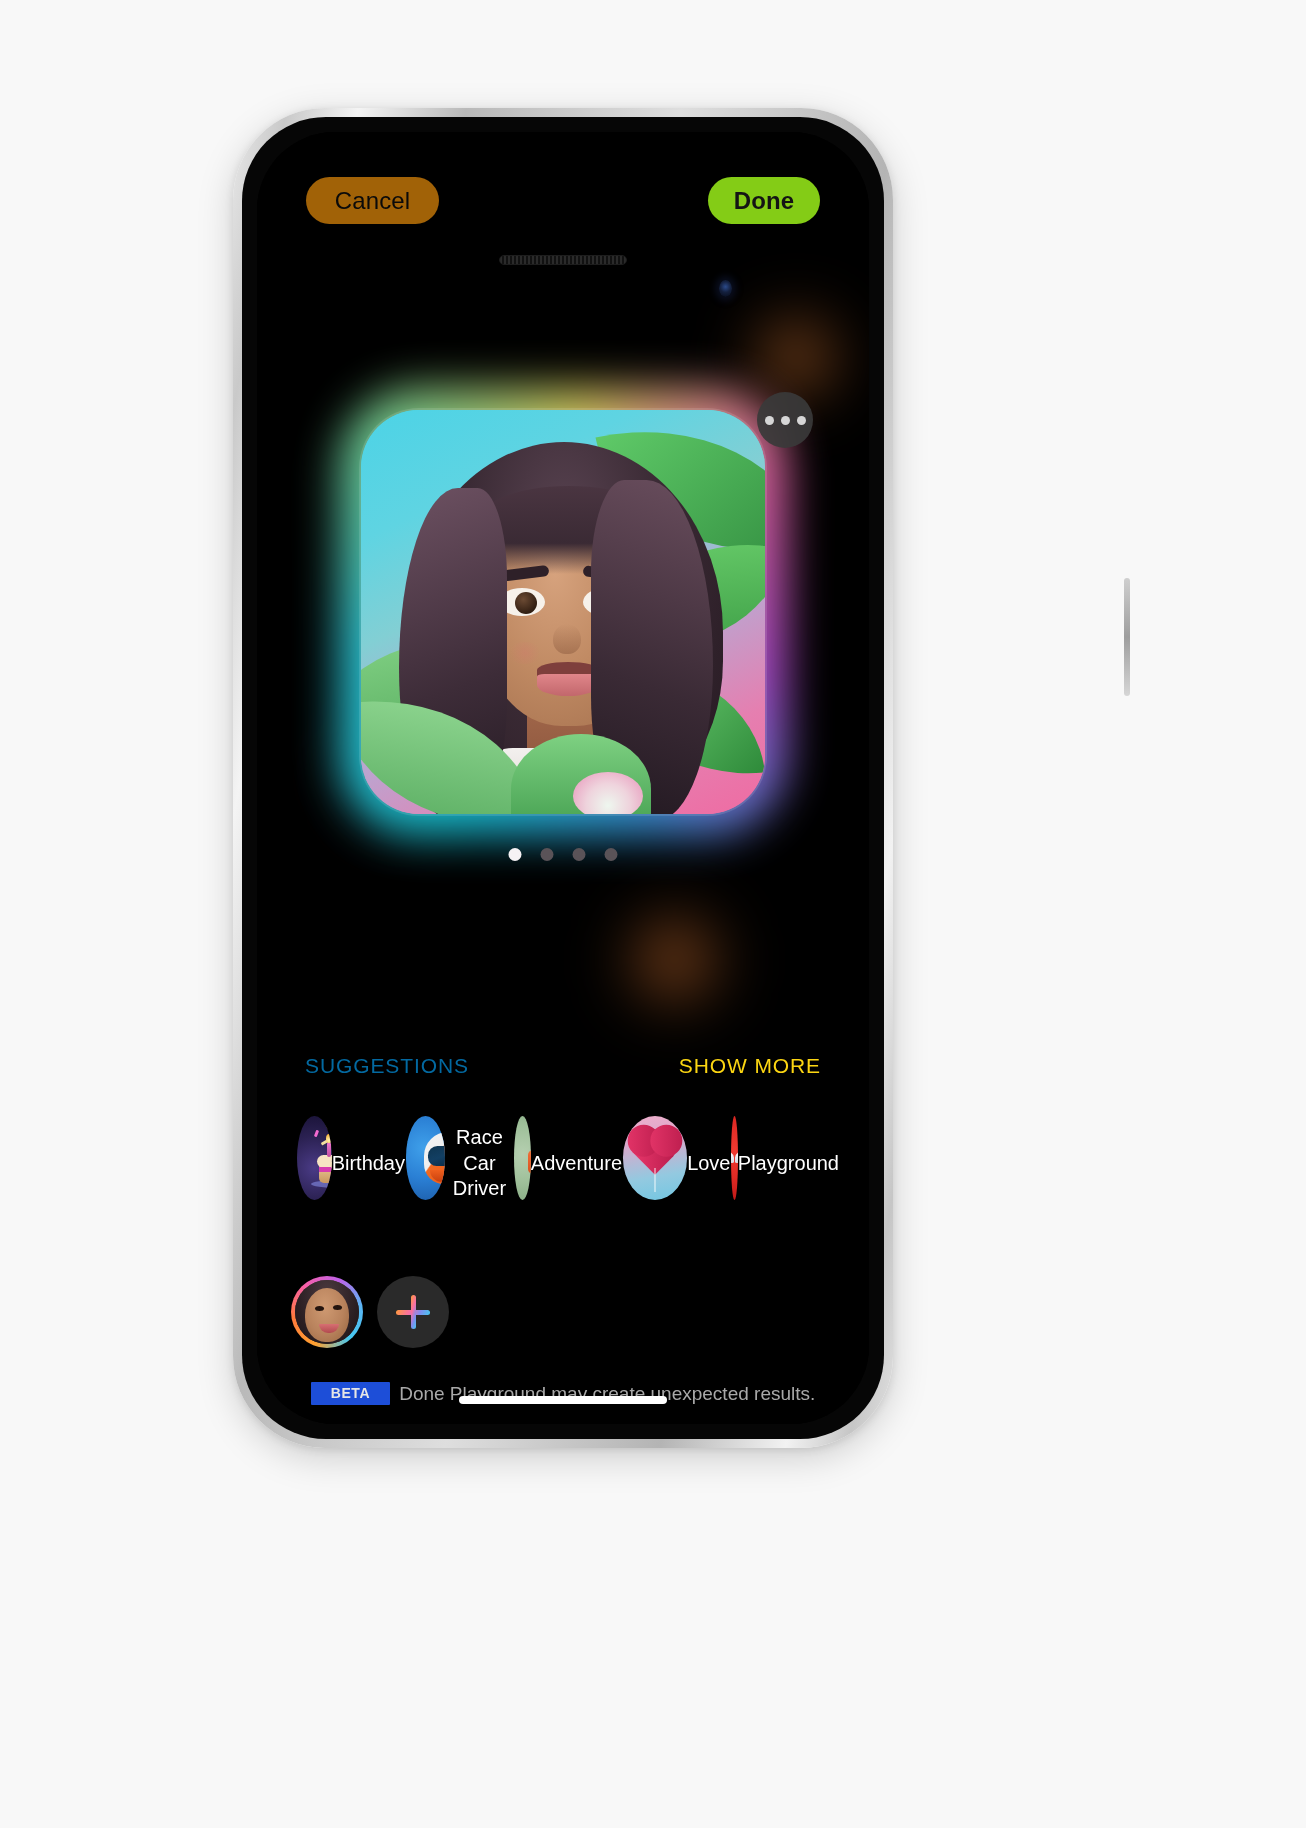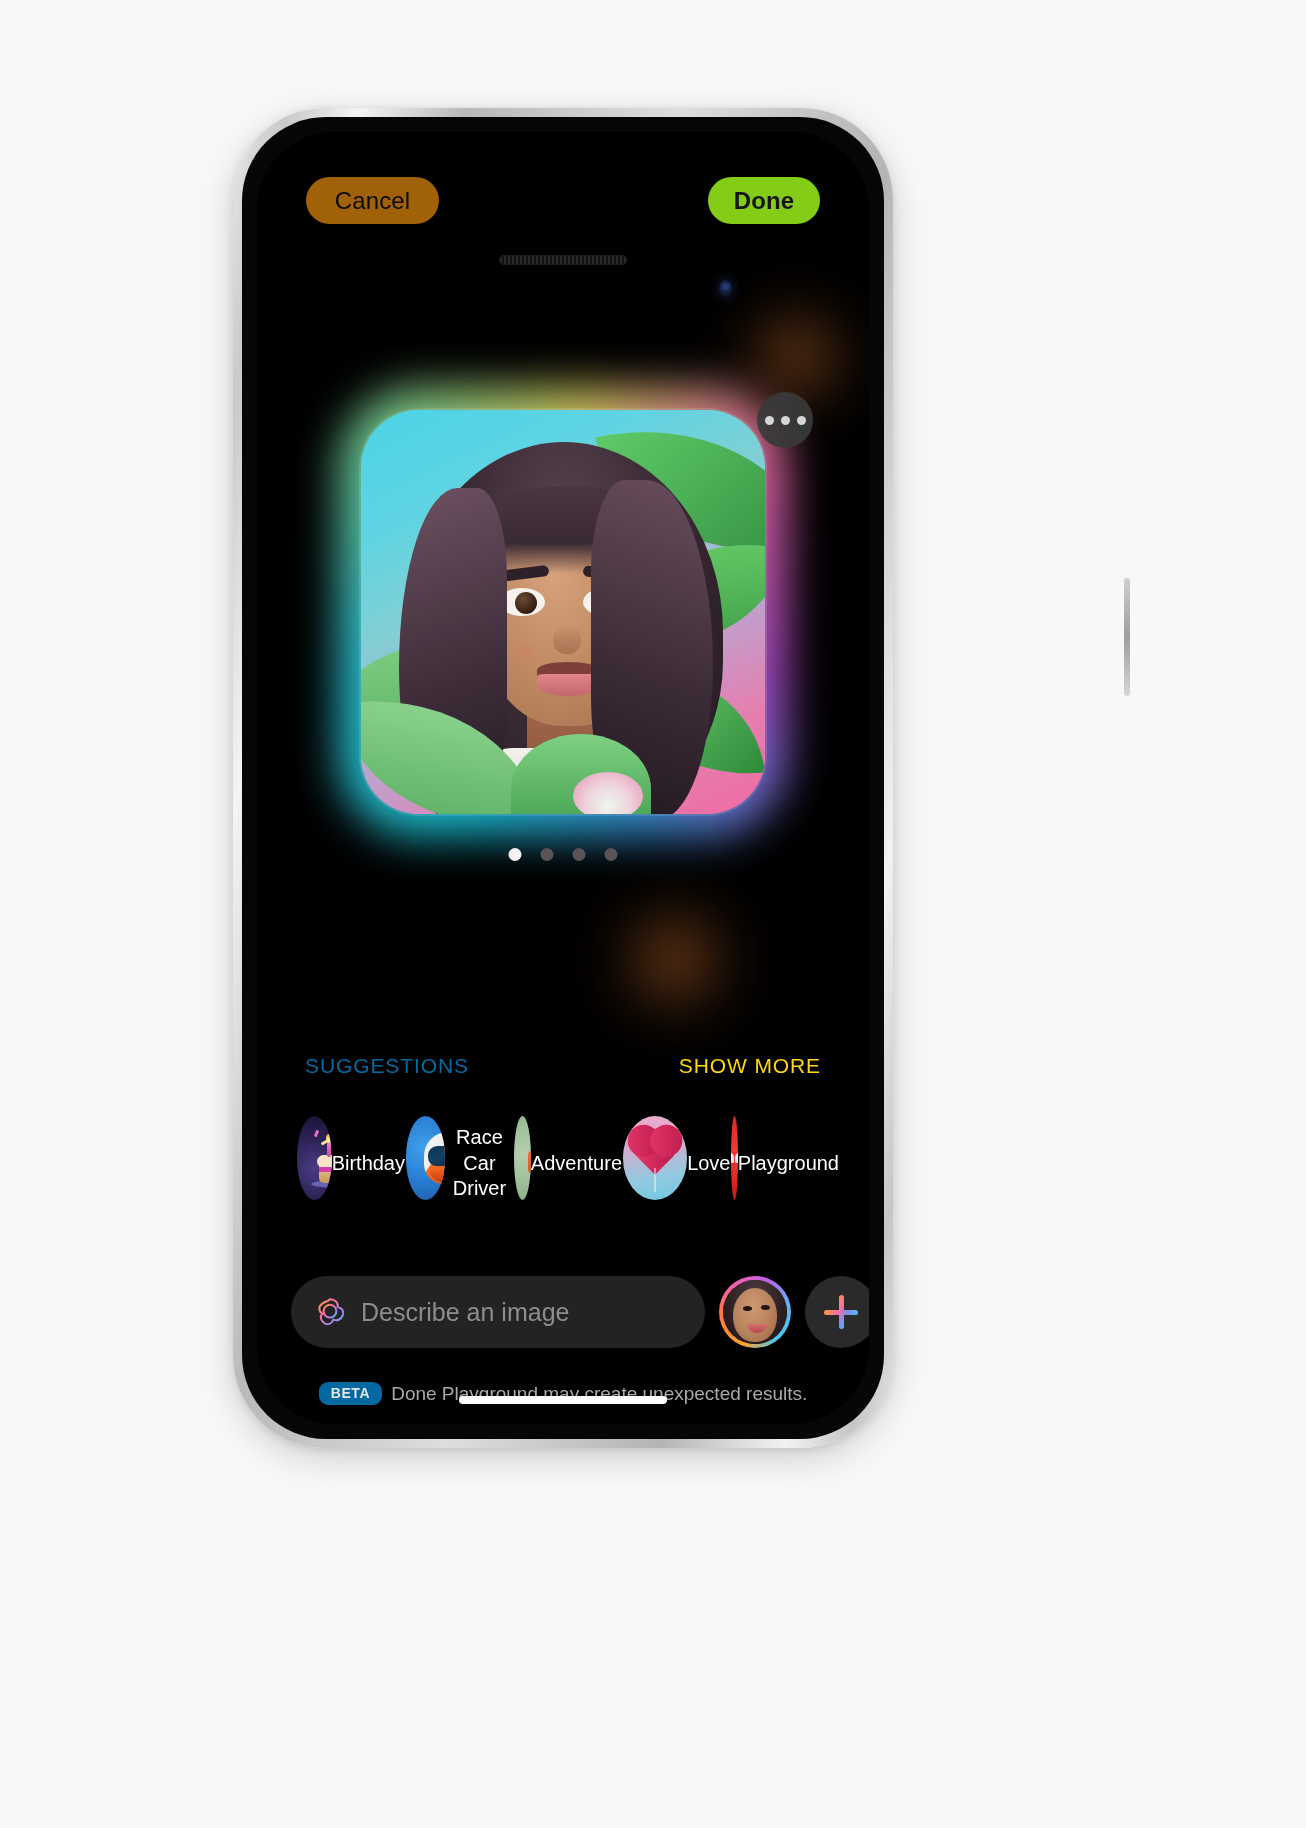--- a/index.html
+++ b/index.html
@@ -273,22 +273,22 @@
   #add-button { width: 72px; height: 72px; border-radius: 50%; flex: none; background: #2a2a2a;
     display: flex; align-items: center; justify-content: center; cursor: pointer; position: relative; }
   #add-button .bar-h, #add-button .bar-v { position: absolute; border-radius: 3px;
     background: linear-gradient(110deg,#ff9a3c 0%, #f96fa4 40%, #7f8df0 70%, #46c8f0 100%); }
   #add-button .bar-h { width: 34px; height: 5px; }
   #add-button .bar-v { width: 5px; height: 34px; }
 
   
   #beta-footer { position: absolute; left: 0; right: 0; top: 1250px;
     display: flex; align-items: center; justify-content: center; gap: 9px; z-index: 7; }
-  #beta-badge { background: #0369a1; color: #e6e6e6; font-size: 14px; font-weight: bold;
-    letter-spacing: .6px; padding: 3px 12px 4px; border-radius: 9px; }
+  #beta-badge { background: #1d4ed8; color: #e6e6e6; font-size: 14px; font-weight: bold;
+    letter-spacing: .6px; padding: 3px 20px 4px; border-radius: 1px; }
   #beta-text { color: #a9a9a9; font-size: 19px; }
 
   
   #home-indicator { position: absolute; left: 50%; bottom: 20px; transform: translateX(-50%);
     width: 208px; height: 8px; border-radius: 5px; background: #fff; z-index: 7; cursor: pointer; }
 </style>
 </head>
 <body>
 
 <div id="stage">
@@ -432,38 +432,20 @@
                 <div class="sh-goggle" style="right:28px"></div>
                 <div class="sh-chin"></div>
               </div>
               <div class="suggestion-label">Playground</div>
             </div>
 
           </div>
 
           <div id="input-bar">
 
-            <div id="describe-field">
-              <svg id="sparkle-icon" viewBox="0 0 40 40">
-                <defs>
-                  <linearGradient id="aiGrad" x1="0" y1="0" x2="1" y2="1">
-                    <stop offset="0%" stop-color="#ff9a3c"></stop>
-                    <stop offset="35%" stop-color="#f96fa4"></stop>
-                    <stop offset="70%" stop-color="#a97fe8"></stop>
-                    <stop offset="100%" stop-color="#46c8f0"></stop>
-                  </linearGradient>
-                </defs>
-                <g fill="none" stroke="url(#aiGrad)" stroke-width="2.4" stroke-linecap="round">
-                  <path d="M20 5 C26 5 30 9 29 14 C34 15 37 19 35 24 C33 29 28 31 24 29
-                           C22 34 17 36 13 33 C9 30 8 25 11 22 C7 20 6 14 10 11 C13 8 17 8 20 5 Z"></path>
-                  <circle cx="20" cy="19" r="7.5"></circle>
-                </g>
-              </svg>
-              <input id="describe-input" type="text" placeholder="Describe an image" style="">
-            </div>
 
             <div id="avatar-button">
               <div id="avatar-inner">
                 <div class="av" id="av-hair"></div>
                 <div class="av" id="av-face"></div>
                 <div class="av" id="av-eye-l"></div>
                 <div class="av" id="av-eye-r"></div>
                 <div class="av" id="av-smile"></div>
               </div>
             </div>

